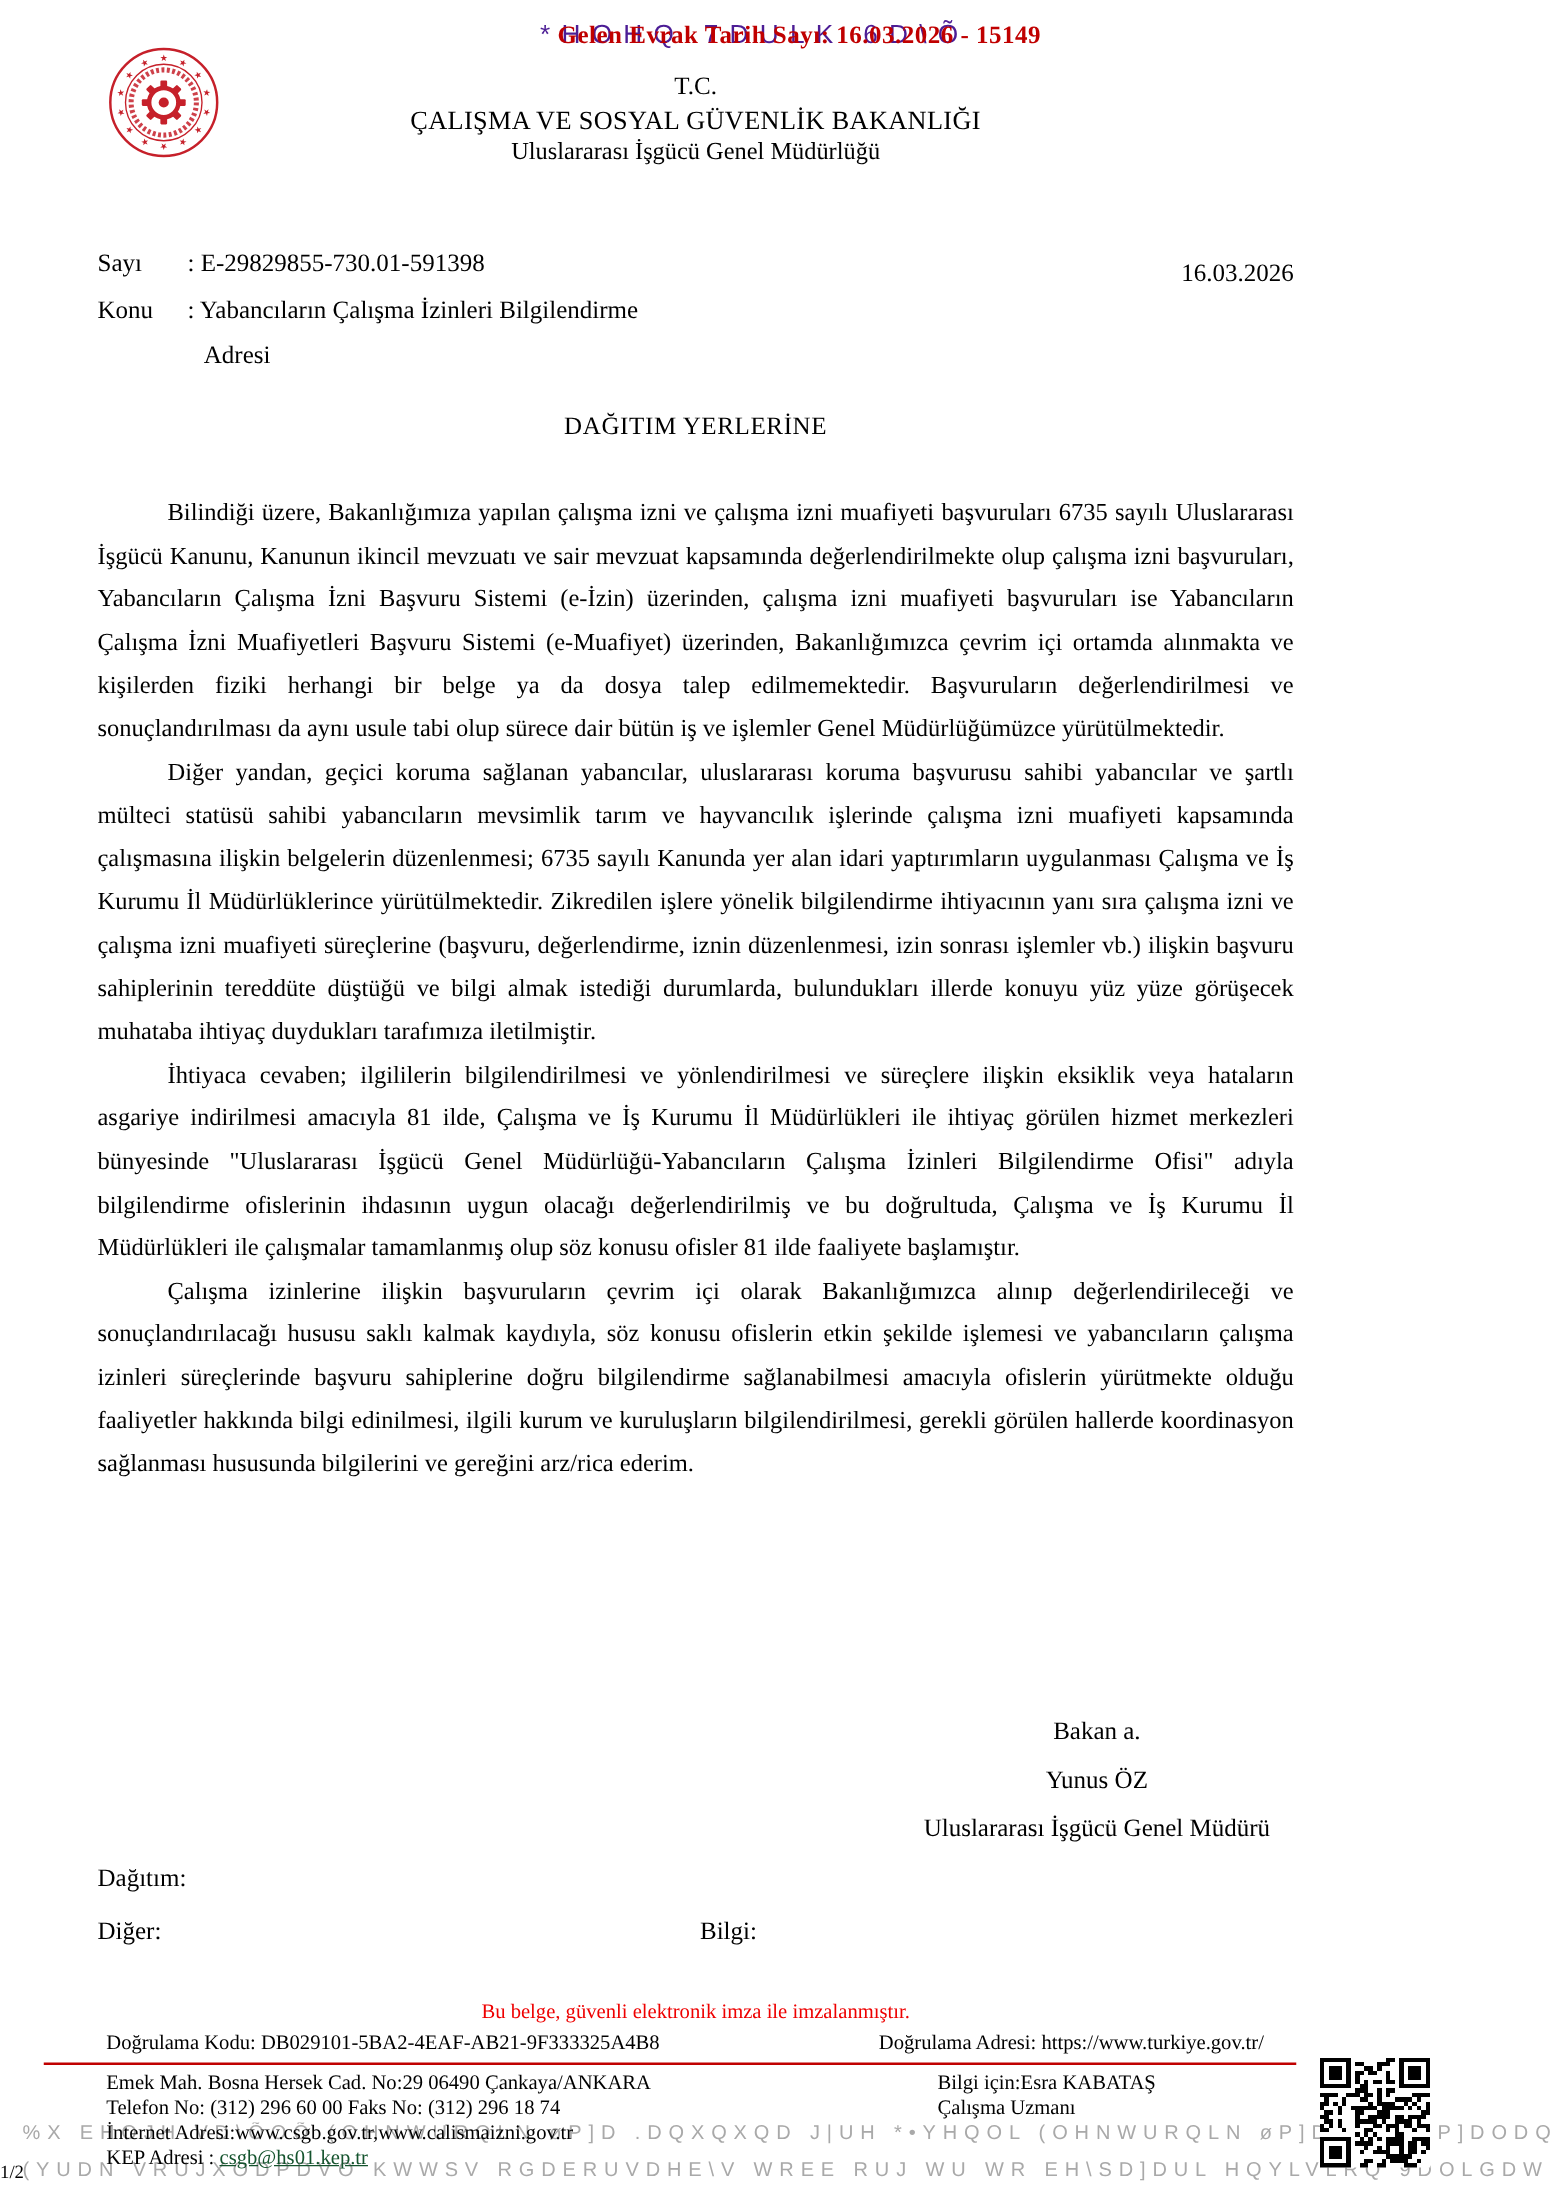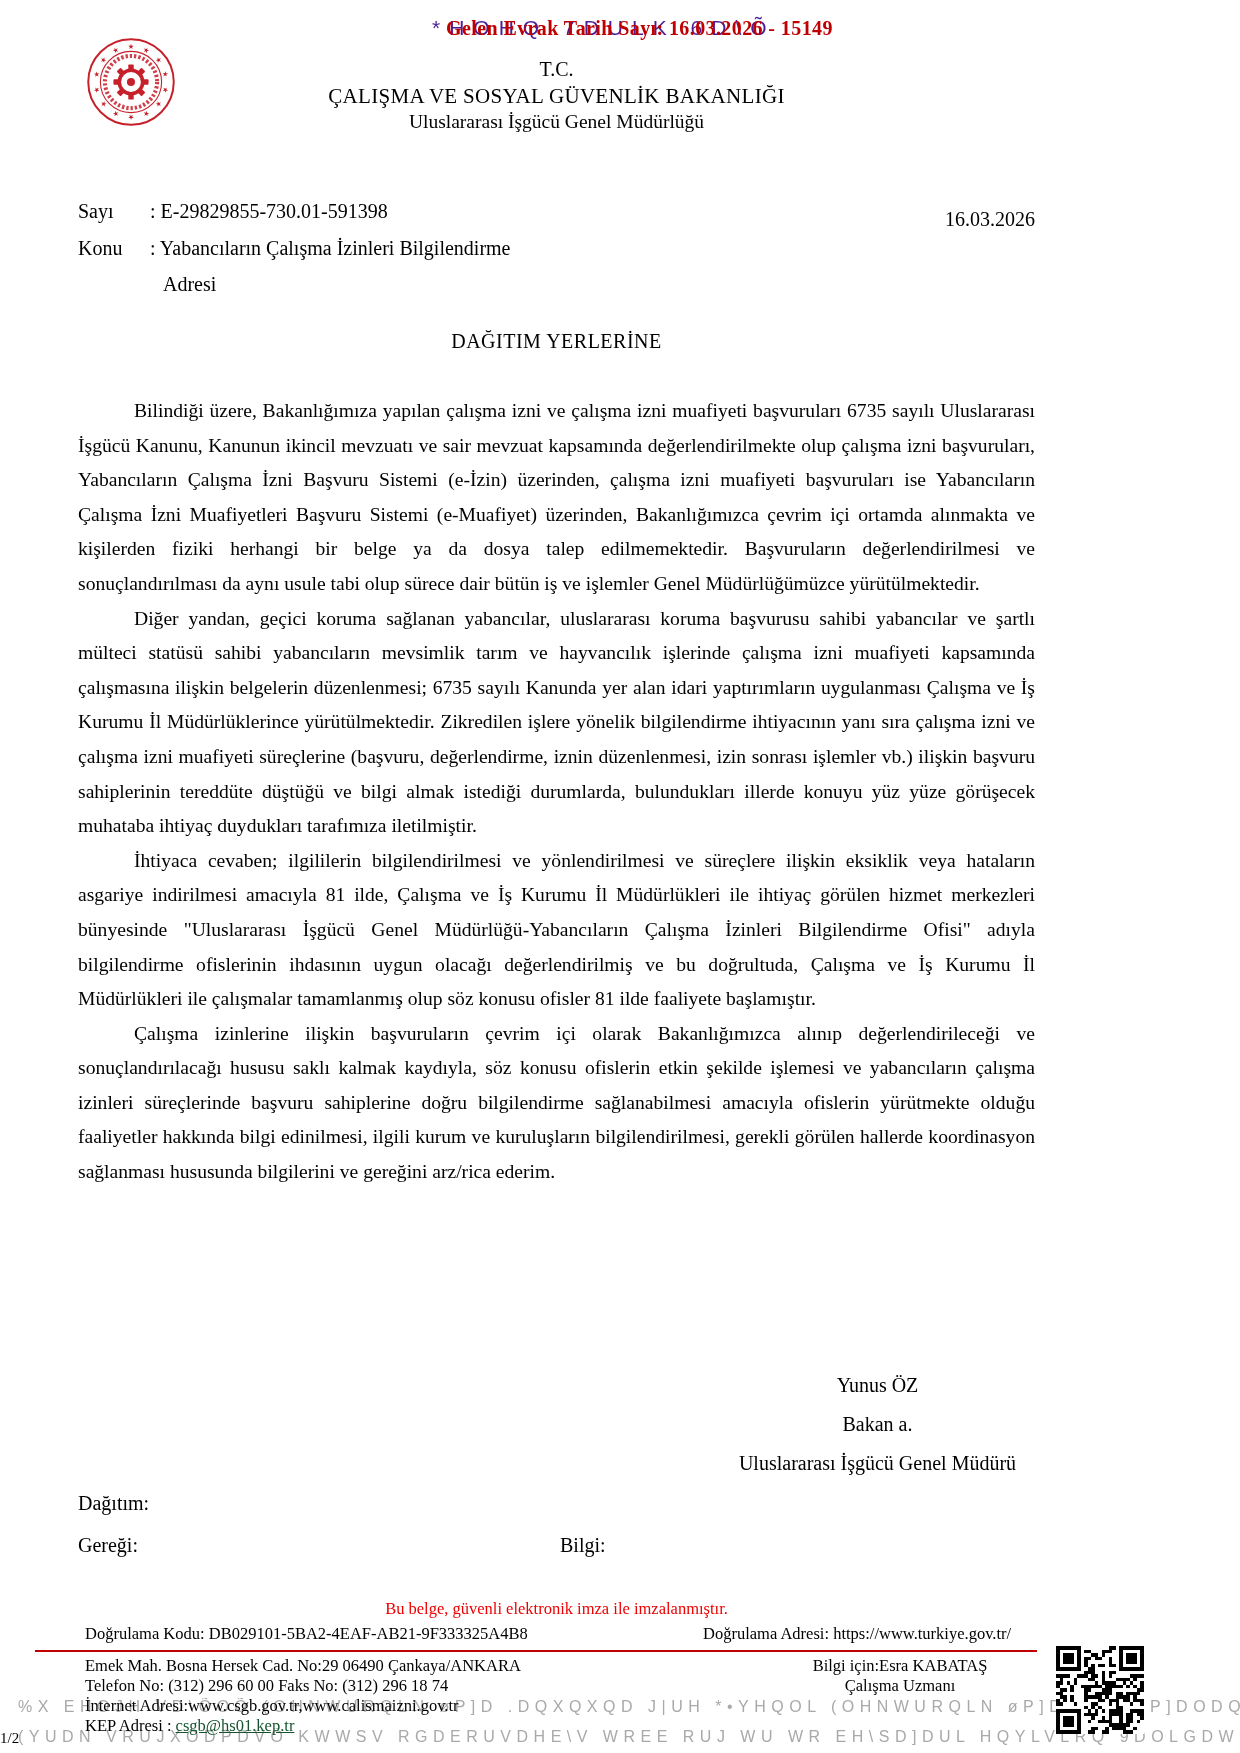--- a/index.html
+++ b/index.html
@@ -35,21 +35,21 @@
   .geregi{top:1534px;left:78px;font-size:20px;}
   .bilgi{top:1534px;left:560px;font-size:20px;}
   
   .esign{top:1599px;left:78px;width:957px;text-align:center;font-size:16.5px;color:#ee0000;}
   .vcode{top:1624px;left:85px;font-size:16.5px;}
   .vaddr{top:1624px;left:703px;font-size:16.5px;}
   .redline{top:1650px;left:35px;width:1002px;height:2px;background:#c00000;}
   .addr{left:85px;font-size:16.5px;white-space:nowrap;}
   .a1{top:1656px;}.a2{top:1676px;}.a3{top:1696px;z-index:3;}.a4{top:1716px;z-index:3;}
   .kep-link{color:#14532d;text-decoration:underline;}
-  .contact{left:750px;width:300px;text-align:center;font-size:16.5px;white-space:nowrap;}
+  .contact{left:750px;width:300px;text-align:left;font-size:16.5px;white-space:nowrap;}
   .c1{top:1656px;}.c2{top:1676px;}
   .qr{top:1646px;left:1056px;width:88px;height:88px;z-index:2;}
   .garbled{font-family:"Liberation Sans",sans-serif;font-size:16px;letter-spacing:5.5px;
            color:#a9a9a9;white-space:nowrap;width:1222px;overflow:hidden;z-index:1;}
   .g1{top:1698px;left:18px;}
   .g2{top:1728px;left:18px;}
   .pageno{top:1730px;left:0;width:1200px;text-align:left;font-size:15px;z-index:4;}
 </style>
 </head>
 <body>
@@ -103,27 +103,27 @@
   <div class="abs recipient">DAĞITIM YERLERİNE</div>
 
   <div class="abs body">
     <p>Bilindiği üzere, Bakanlığımıza yapılan çalışma izni ve çalışma izni muafiyeti başvuruları 6735 sayılı Uluslararası İşgücü Kanunu, Kanunun ikincil mevzuatı ve sair mevzuat kapsamında değerlendirilmekte olup çalışma izni başvuruları, Yabancıların Çalışma İzni Başvuru Sistemi (e-İzin) üzerinden, çalışma izni muafiyeti başvuruları ise Yabancıların Çalışma İzni Muafiyetleri Başvuru Sistemi (e-Muafiyet) üzerinden, Bakanlığımızca çevrim içi ortamda alınmakta ve kişilerden fiziki herhangi bir belge ya da dosya talep edilmemektedir. Başvuruların değerlendirilmesi ve sonuçlandırılması da aynı usule tabi olup sürece dair bütün iş ve işlemler Genel Müdürlüğümüzce yürütülmektedir.</p>
     <p>Diğer yandan, geçici koruma sağlanan yabancılar, uluslararası koruma başvurusu sahibi yabancılar ve şartlı mülteci statüsü sahibi yabancıların mevsimlik tarım ve hayvancılık işlerinde çalışma izni muafiyeti kapsamında çalışmasına ilişkin belgelerin düzenlenmesi; 6735 sayılı Kanunda yer alan idari yaptırımların uygulanması Çalışma ve İş Kurumu İl Müdürlüklerince yürütülmektedir. Zikredilen işlere yönelik bilgilendirme ihtiyacının yanı sıra çalışma izni ve çalışma izni muafiyeti süreçlerine (başvuru, değerlendirme, iznin düzenlenmesi, izin sonrası işlemler vb.) ilişkin başvuru sahiplerinin tereddüte düştüğü ve bilgi almak istediği durumlarda, bulundukları illerde konuyu yüz yüze görüşecek muhataba ihtiyaç duydukları tarafımıza iletilmiştir.</p>
     <p>İhtiyaca cevaben; ilgililerin bilgilendirilmesi ve yönlendirilmesi ve süreçlere ilişkin eksiklik veya hataların asgariye indirilmesi amacıyla 81 ilde, Çalışma ve İş Kurumu İl Müdürlükleri ile ihtiyaç görülen hizmet merkezleri bünyesinde "Uluslararası İşgücü Genel Müdürlüğü-Yabancıların Çalışma İzinleri Bilgilendirme Ofisi" adıyla bilgilendirme ofislerinin ihdasının uygun olacağı değerlendirilmiş ve bu doğrultuda, Çalışma ve İş Kurumu İl Müdürlükleri ile çalışmalar tamamlanmış olup söz konusu ofisler 81 ilde faaliyete başlamıştır.</p>
     <p>Çalışma izinlerine ilişkin başvuruların çevrim içi olarak Bakanlığımızca alınıp değerlendirileceği ve sonuçlandırılacağı hususu saklı kalmak kaydıyla, söz konusu ofislerin etkin şekilde işlemesi ve yabancıların çalışma izinleri süreçlerinde başvuru sahiplerine doğru bilgilendirme sağlanabilmesi amacıyla ofislerin yürütmekte olduğu faaliyetler hakkında bilgi edinilmesi, ilgili kurum ve kuruluşların bilgilendirilmesi, gerekli görülen hallerde koordinasyon sağlanması hususunda bilgilerini ve gereğini arz/rica ederim.</p>
   </div>
 
   <div class="abs signature">
+    <div>Bakan a.</div>
     <div>Yunus ÖZ</div>
-    <div>Bakan a.</div>
     <div>Uluslararası İşgücü Genel Müdürü</div>
   </div>
 
   <div class="abs dagitim">Dağıtım:</div>
-  <div class="abs geregi">Gereği:</div>
+  <div class="abs geregi">Diğer:</div>
   <div class="abs bilgi">Bilgi:</div>
 
   <div class="abs esign">Bu belge, güvenli elektronik imza ile imzalanmıştır.</div>
   <div class="abs vcode">Doğrulama Kodu: DB029101-5BA2-4EAF-AB21-9F333325A4B8</div>
   <div class="abs vaddr">Doğrulama Adresi: https://www.turkiye.gov.tr/</div>
   <div class="abs redline"></div>
 
   <div class="abs addr a1">Emek Mah. Bosna Hersek Cad. No:29 06490 Çankaya/ANKARA</div>
   <div class="abs addr a2">Telefon No: (312) 296 60 00 Faks No: (312) 296 18 74</div>
   <div class="abs addr a3">İnternet Adresi:www.csgb.gov.tr,www.calismaizni.gov.tr</div>

